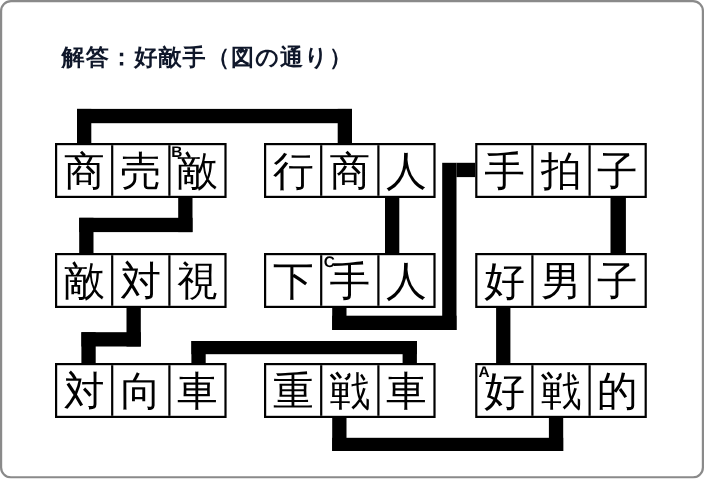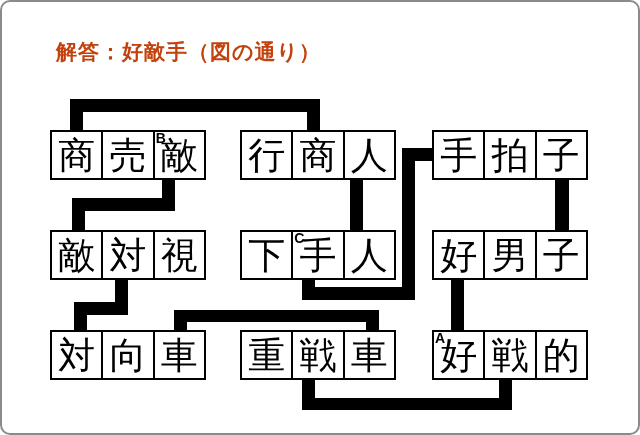--- a/index.html
+++ b/index.html
@@ -18,21 +18,21 @@
     border-radius: 10px;
     overflow: hidden;
   }
   .title {
     position: absolute;
     left: 54px;
     top: 36px;
     font-size: 21px;
     font-weight: 600;
     letter-spacing: 1px;
-    color: #c2410c;
+    color: #0f172a;
     white-space: nowrap;
   }
   .seg {
     position: absolute;
     background: #000;
     z-index: 1;
   }
   .word-box {
     position: absolute;
     width: 156px;

